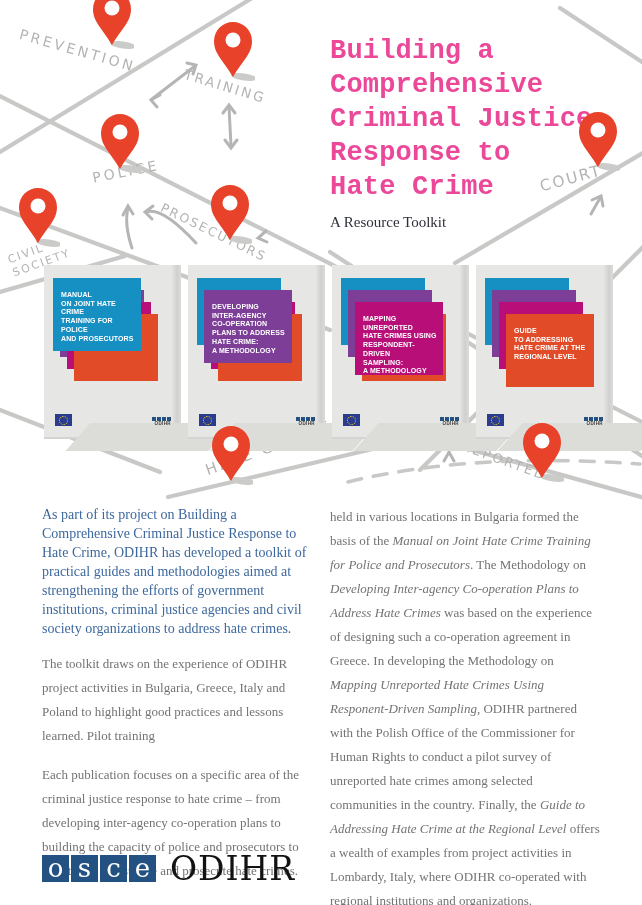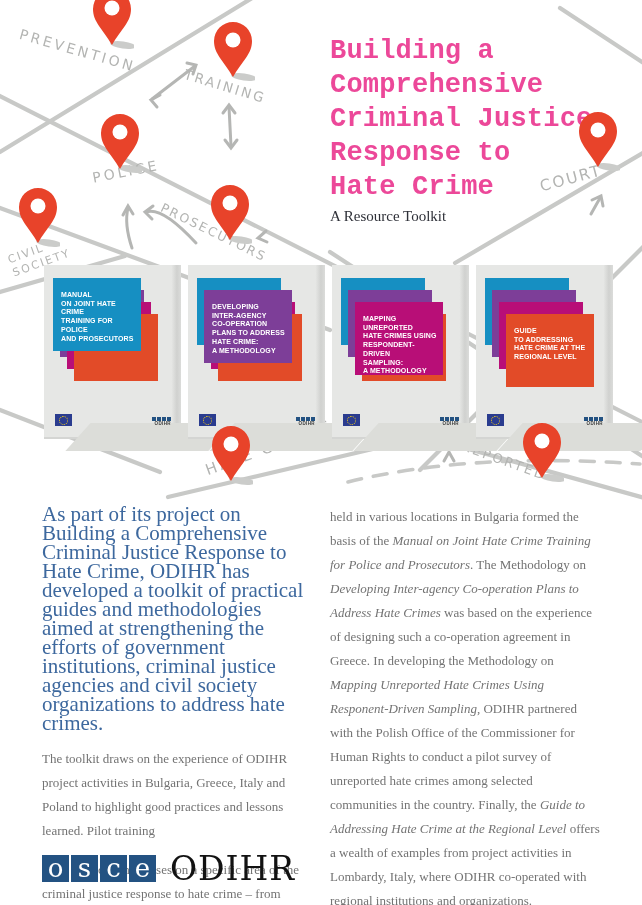--- a/index.html
+++ b/index.html
@@ -22,21 +22,21 @@
 
   .pin{position:absolute;z-index:5;width:44px;height:62px;}
   .pin-1{left:90px;top:-12px;} .pin-2{left:211px;top:20px;} .pin-3{left:98px;top:112px;}
   .pin-4{left:16px;top:186px;} .pin-5{left:208px;top:183px;} .pin-6{left:576px;top:110px;}
   .pin-7{left:209px;top:424px;} .pin-8{left:520px;top:421px;}
 
   
   .title-block{position:absolute;left:330px;top:34px;width:300px;z-index:4;}
   .title-block h1{margin:0;font-family:Liberation Mono, monospace;font-weight:bold;
                   font-size:27px;line-height:34px;color:#ec4899;white-space:pre-line;letter-spacing:.2px;}
-  .subtitle{margin-top:4px;font-size:15px;color:#2e3038;}
+  .subtitle{margin-top:10px;font-size:15px;color:#2e3038;}
 
   
   .cover{position:absolute;top:265px;width:137px;height:172px;z-index:3;
          background:linear-gradient(90deg,#e6e7e5 0%,#e6e7e5 93%,#d0d1cf 97%,#dbdcda 100%);
          border-bottom:2px solid #d4d5d3;}
   .cover::after{content:"";position:absolute;z-index:-1;left:34px;right:-40px;bottom:-14px;height:28px;
                 background:#dcddd9;transform:skewX(-42deg);}
   .cover-1{left:44px;} .cover-2{left:188px;} .cover-3{left:332px;} .cover-4{left:476px;}
   .sq{position:absolute;width:84px;height:67px;}
   .pos-teal{left:9px;top:13px;} .pos-purple{left:16px;top:25px;}
@@ -50,21 +50,21 @@
   .eu-flag{display:flex;width:17px;height:12px;background:#2a3c8f;}
   .eu-circle{display:block;width:7px;height:7px;margin:auto;border:1px dotted #f7d117;border-radius:50%;}
   .mini-logo{text-align:right;line-height:4px;}
   .mini-squares i{display:inline-block;width:4px;height:4px;background:#235282;margin-left:1px;}
   .mini-text{display:block;margin-top:1px;font-family:"Liberation Sans",sans-serif;
              font-weight:bold;font-size:4.5px;letter-spacing:.4px;color:#3a3a3a;}
 
   
   .content{position:absolute;left:42px;top:505px;width:560px;display:flex;gap:16px;z-index:6;}
   .col{width:272px;}
-  .intro{margin:0 0 14px 0;font-size:21px;line-height:19px;color:#3d689e;}
+  .intro{margin:0 0 14px 0;font-size:14px;line-height:19px;color:#3d689e;}
   .col p.body-p{margin:0 0 15px 0;font-size:13px;line-height:24px;color:#737373;}
   .col p.body-p i{font-style:italic;}
 
   
   .footer-logo{position:absolute;left:42px;bottom:17px;display:flex;align-items:center;z-index:6;}
   .osce-squares{display:flex;gap:2px;}
   .osce-squares span{display:block;width:27px;height:27px;background:#235282;color:#fff;
                      font-family:"DejaVu Serif",serif;font-size:26px;line-height:26px;text-align:center;}
   .odihr-text{margin-left:14px;font-family:"DejaVu Serif",serif;font-size:33px;color:#121212;
               letter-spacing:1px;}

